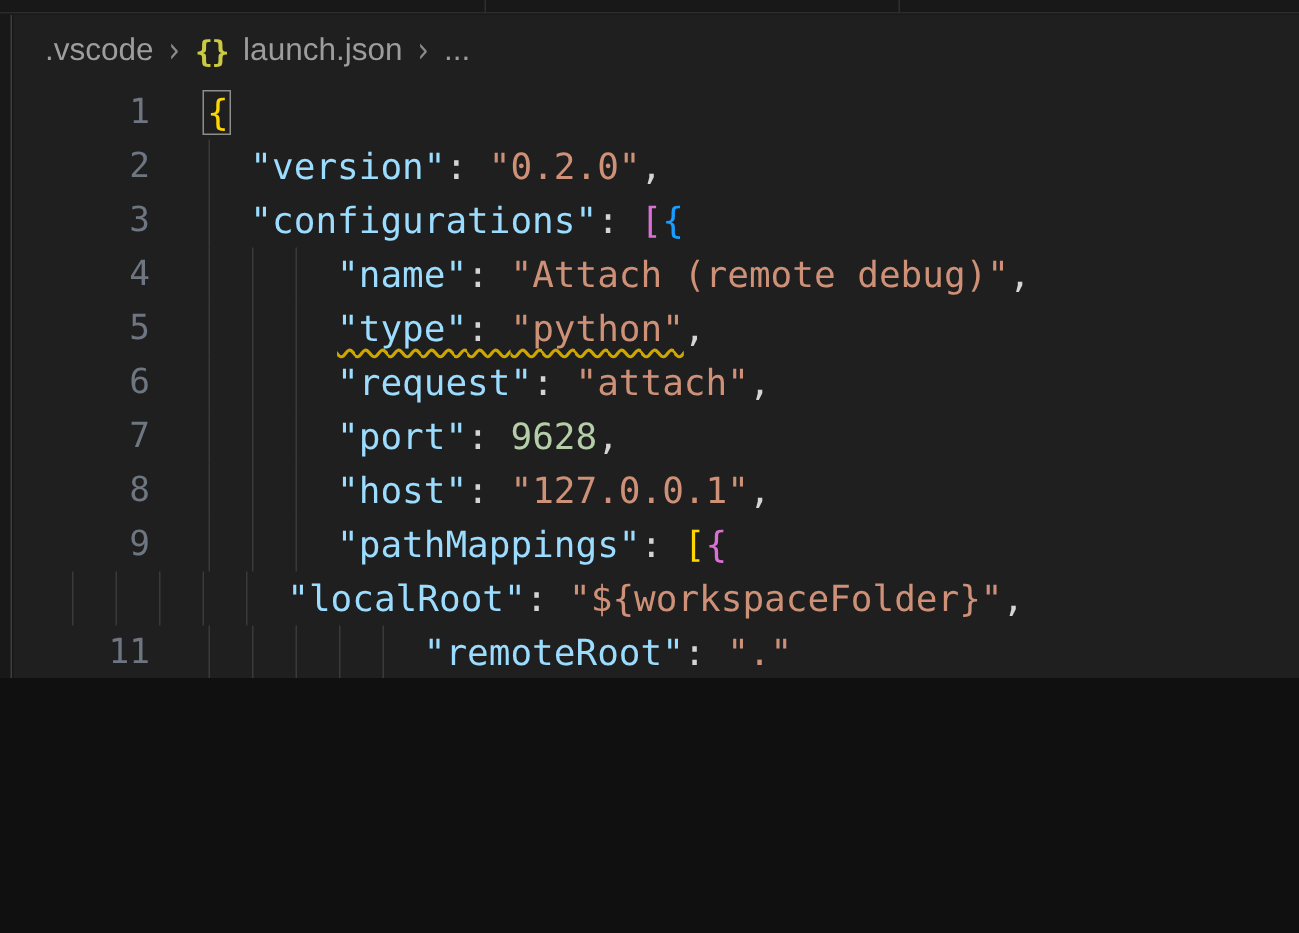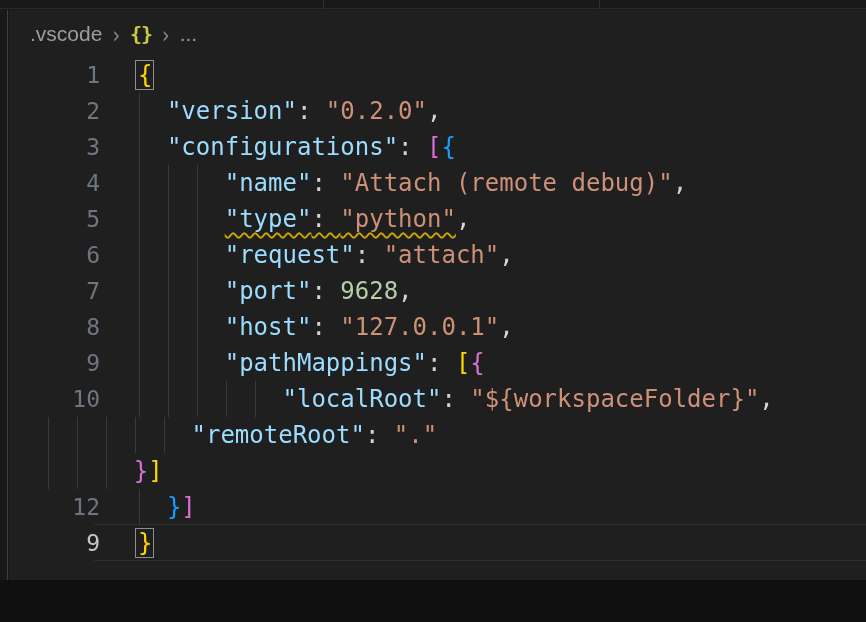--- a/index.html
+++ b/index.html
@@ -1,18 +1,18 @@
 <!DOCTYPE html>
 <html><head>
 <meta charset="utf-8">
 <style>
   * { margin:0; padding:0; box-sizing:border-box; }
   html,body { background:#101010; }
   .screen {
-    position:relative; width:866px; height:580px; overflow:hidden;
+    position:relative; width:866px; height:452px; overflow:hidden;
     background:var(--rail-bg,#181818);
     font-family:"DejaVu Sans Mono", monospace;
   }
   
   .tab-strip {
     position:absolute; top:0; left:0; right:0; height:9px;
     background:var(--rail-bg,#181818);
     border-bottom:1px solid var(--border,#2b2b2b);
   }
   .tab-divider { position:absolute; top:0; width:1px; height:9px; background:#2e2e2e; }
@@ -86,20 +86,21 @@
     </div>
 
   <div class="left-rail"></div>
 
   <div class="editor">
 
     <div class="breadcrumb">
       <span>.vscode</span>
       <span class="chev">›</span>
       <span class="json-icon">{}</span>
+      <span>launch.json</span>
       <span class="chev">›</span>
       <span>...</span>
     </div>
 
     <div class="code" id="codeArea">
         <div class="line">
           <div class="ln">1</div>
           <div class="content"><span class="toks"><span class="b1 box">{</span></span></div>
         </div>
         <div class="line">
@@ -128,24 +129,24 @@
         </div>
         <div class="line">
           <div class="ln">8</div>
           <div class="content"><span class="guide" style="left: 1px;"></span><span class="guide" style="left: 29.9px;"></span><span class="guide" style="left: 58.8px;"></span><span class="toks"><span class="punc">      </span><span class="key">"host"</span><span class="punc">: </span><span class="str">"127.0.0.1"</span><span class="punc">,</span></span></div>
         </div>
         <div class="line">
           <div class="ln">9</div>
           <div class="content"><span class="guide" style="left: 1px;"></span><span class="guide" style="left: 29.9px;"></span><span class="guide" style="left: 58.8px;"></span><span class="toks"><span class="punc">      </span><span class="key">"pathMappings"</span><span class="punc">: </span><span class="b1">[</span><span class="b2">{</span></span></div>
         </div>
         <div class="line">
-          <div class="ln">10</div>
           <div class="content"><span class="guide" style="left: 1px;"></span><span class="guide" style="left: 29.9px;"></span><span class="guide" style="left: 58.8px;"></span><span class="guide" style="left: 87.7px;"></span><span class="guide" style="left: 116.6px;"></span><span class="toks"><span class="punc">          </span><span class="key">"localRoot"</span><span class="punc">: </span><span class="str">"${workspaceFolder}"</span><span class="punc">,</span></span></div>
         </div>
         <div class="line">
+          <div class="ln">11</div>
           <div class="content"><span class="guide" style="left: 1px;"></span><span class="guide" style="left: 29.9px;"></span><span class="guide" style="left: 58.8px;"></span><span class="guide" style="left: 87.7px;"></span><span class="guide" style="left: 116.6px;"></span><span class="toks"><span class="punc">          </span><span class="key">"remoteRoot"</span><span class="punc">: </span><span class="str">"."</span></span></div>
         </div>
         <div class="line">
           <div class="content"><span class="guide" style="left: 1px;"></span><span class="guide" style="left: 29.9px;"></span><span class="guide" style="left: 58.8px;"></span><span class="toks"><span class="punc">      </span><span class="b2">}</span><span class="b1">]</span></span></div>
         </div>
         <div class="line">
           <div class="ln">12</div>
           <div class="content"><span class="guide" style="left: 1px;"></span><span class="toks"><span class="punc">  </span><span class="b3">}</span><span class="b2">]</span></span></div>
         </div>
         <div class="line cur">

